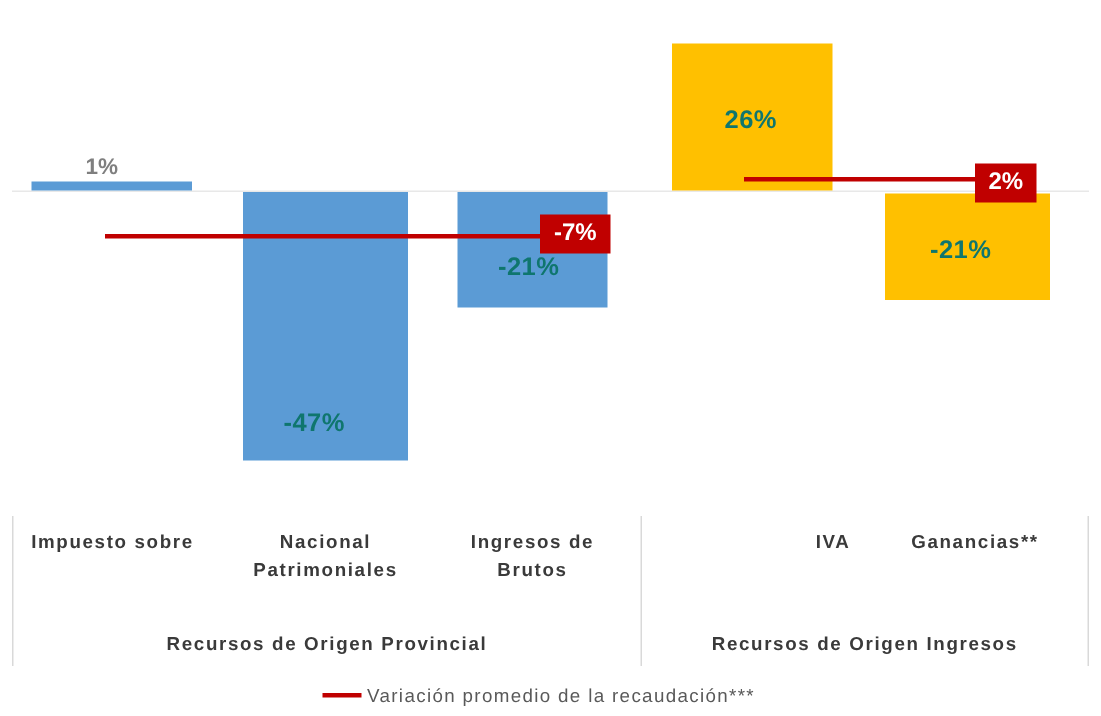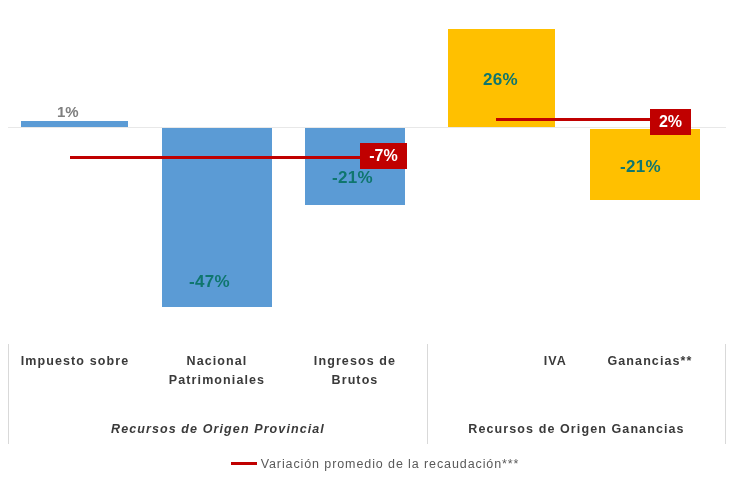--- a/index.html
+++ b/index.html
@@ -115,21 +115,20 @@
   
   .legend {
     position: absolute;
     left: 0;
     top: 450px;
     width: 718px;
     height: 27px;
     display: flex;
     align-items: center;
     justify-content: center;
-    padding-left: 16px;
   }
   .legend-swatch {
     display: inline-block;
     width: 26px;
     height: 3px;
     background: #C00000;
     margin-right: 4px;
   }
   .legend-text {
     font-size: 12.5px;
@@ -191,22 +190,22 @@
     </div>
 
     <div class="cat-label" style="left:437px; width:130px;text-align:right;">
       <div>IVA</div>
     </div>
 
     <div class="cat-label" style="left:580px; width:140px;">
       <div>Ganancias**</div>
     </div>
 
-    <div class="group-label" style="left:9px; width:418px;font-style:italic;">Recursos de Origen Provincial</div>
-    <div class="group-label" style="left:428px; width:297px;">Recursos de Origen Ganancias</div>
+    <div class="group-label" style="left:9px; width:418px;">Recursos de Origen Provincial</div>
+    <div class="group-label" style="left:428px; width:297px;">Recursos de Origen Ingresos</div>
 
   </div>
 
   <div class="legend">
     <span class="legend-swatch"></span>
     <span class="legend-text">Variación promedio de la recaudación***</span>
   </div>
 
 </div>
 

